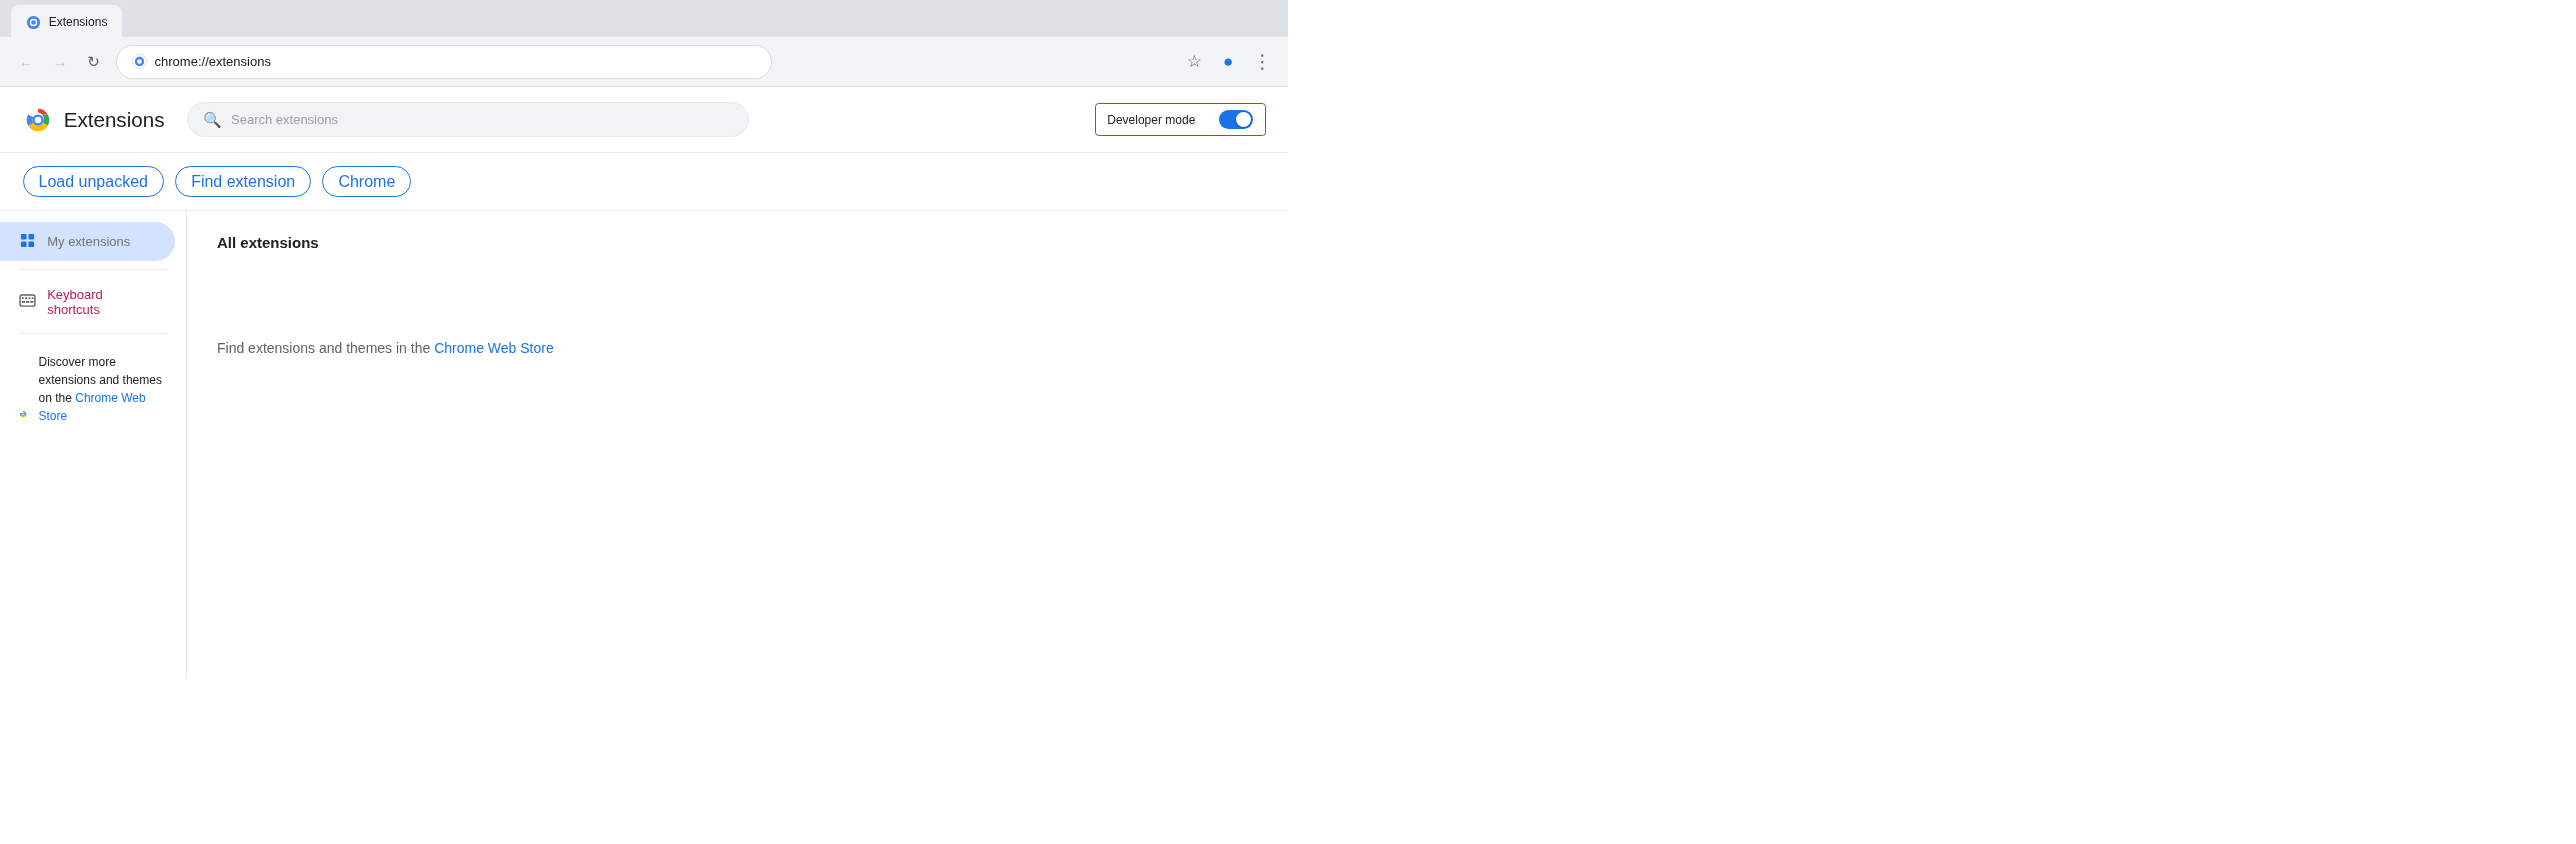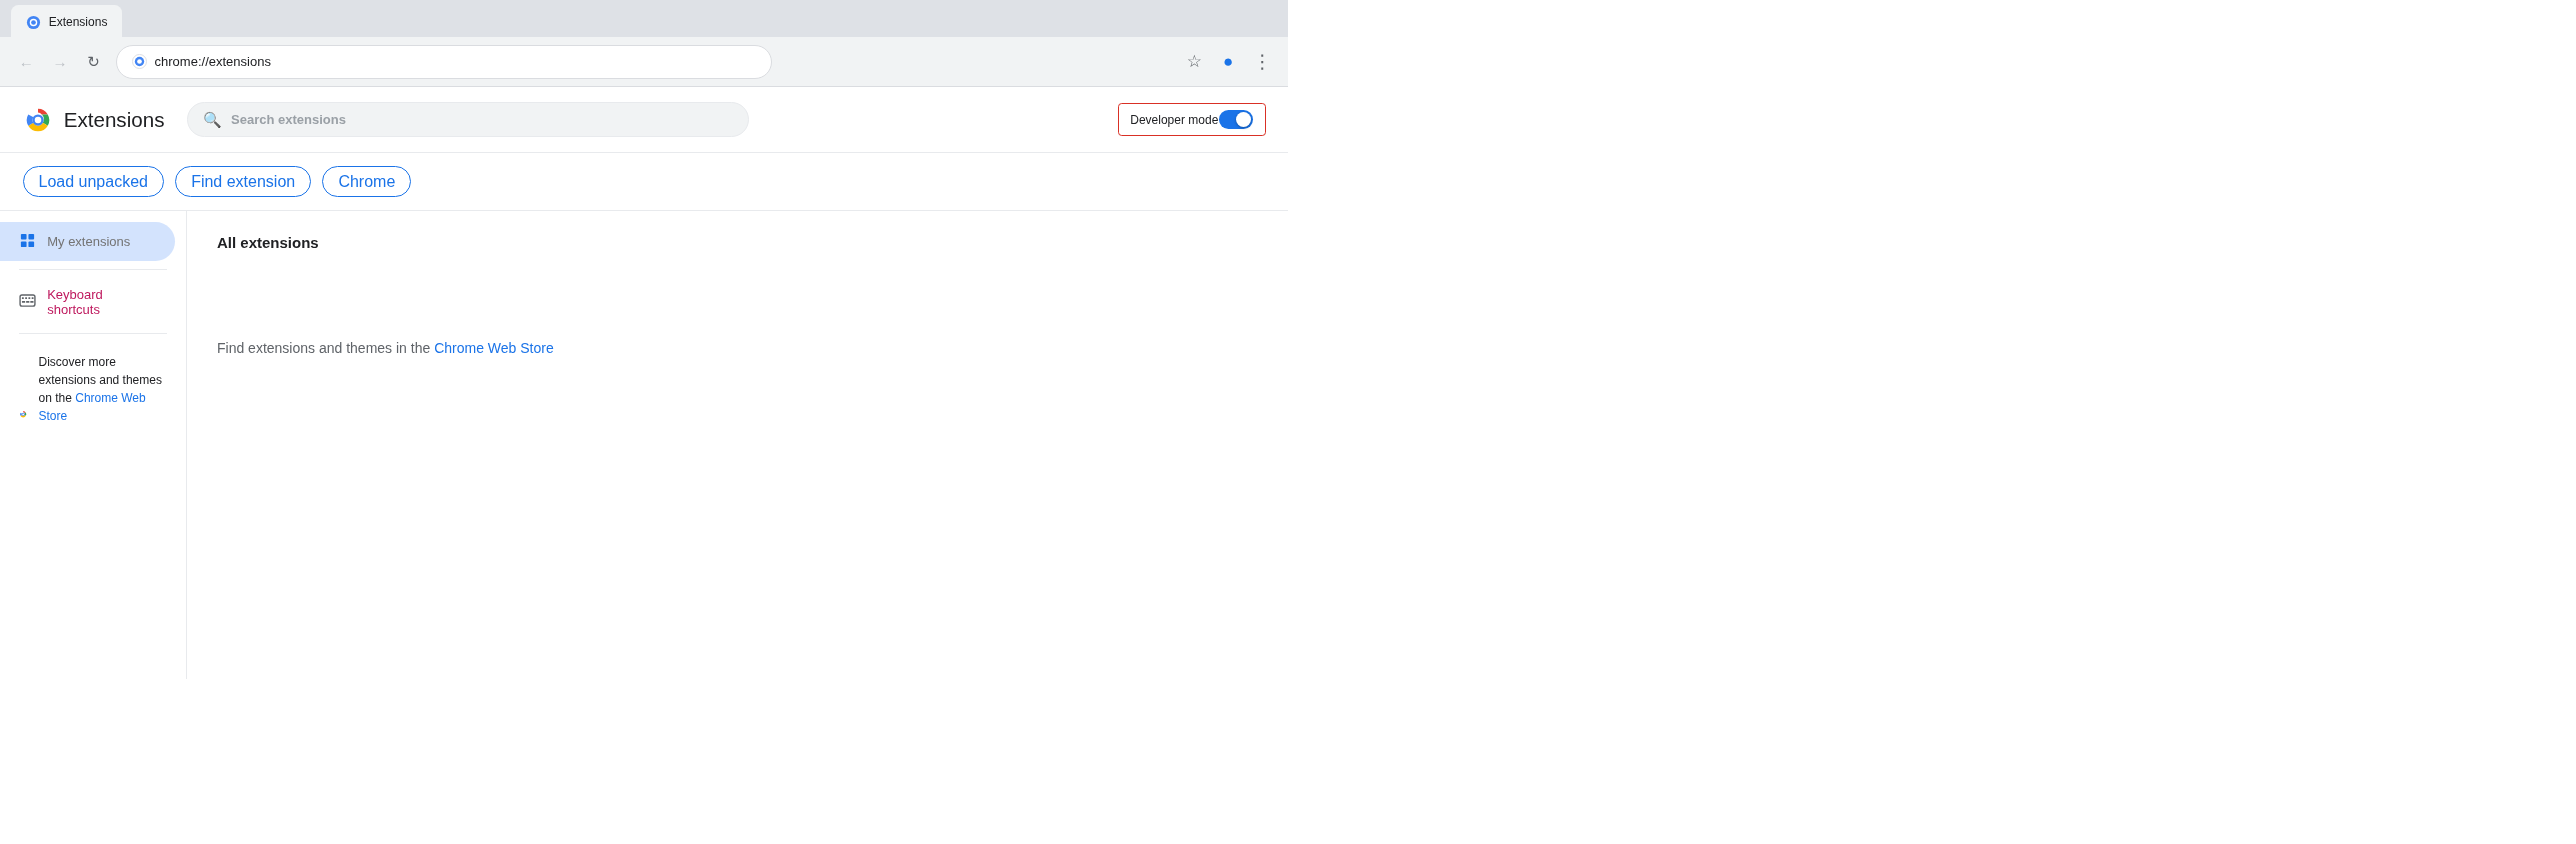--- a/index.html
+++ b/index.html
@@ -119,27 +119,26 @@
       gap: 9.4px;
       border: 0.9px solid #e8eaed;
     }
     .search-bar input {
       border: none;
       background: transparent;
       font-size: 13px;
       color: #701a75;
       outline: none;
       width: 100%;
-      font-weight: bold;
     }
     .search-bar input::placeholder { color: #9aa0a6; }
     .developer-mode-area {
       display: flex;
       align-items: center;
-      gap: 1px;
+      gap: 24px;
       margin-left: auto;
       border: 1.9px solid #d93025;
       border-radius: 3.7px;
       padding: 5.6px 11.2px;
     }
     .developer-mode-label {
       font-size: 12px;
       color: #202124;
     }
     .toggle {

